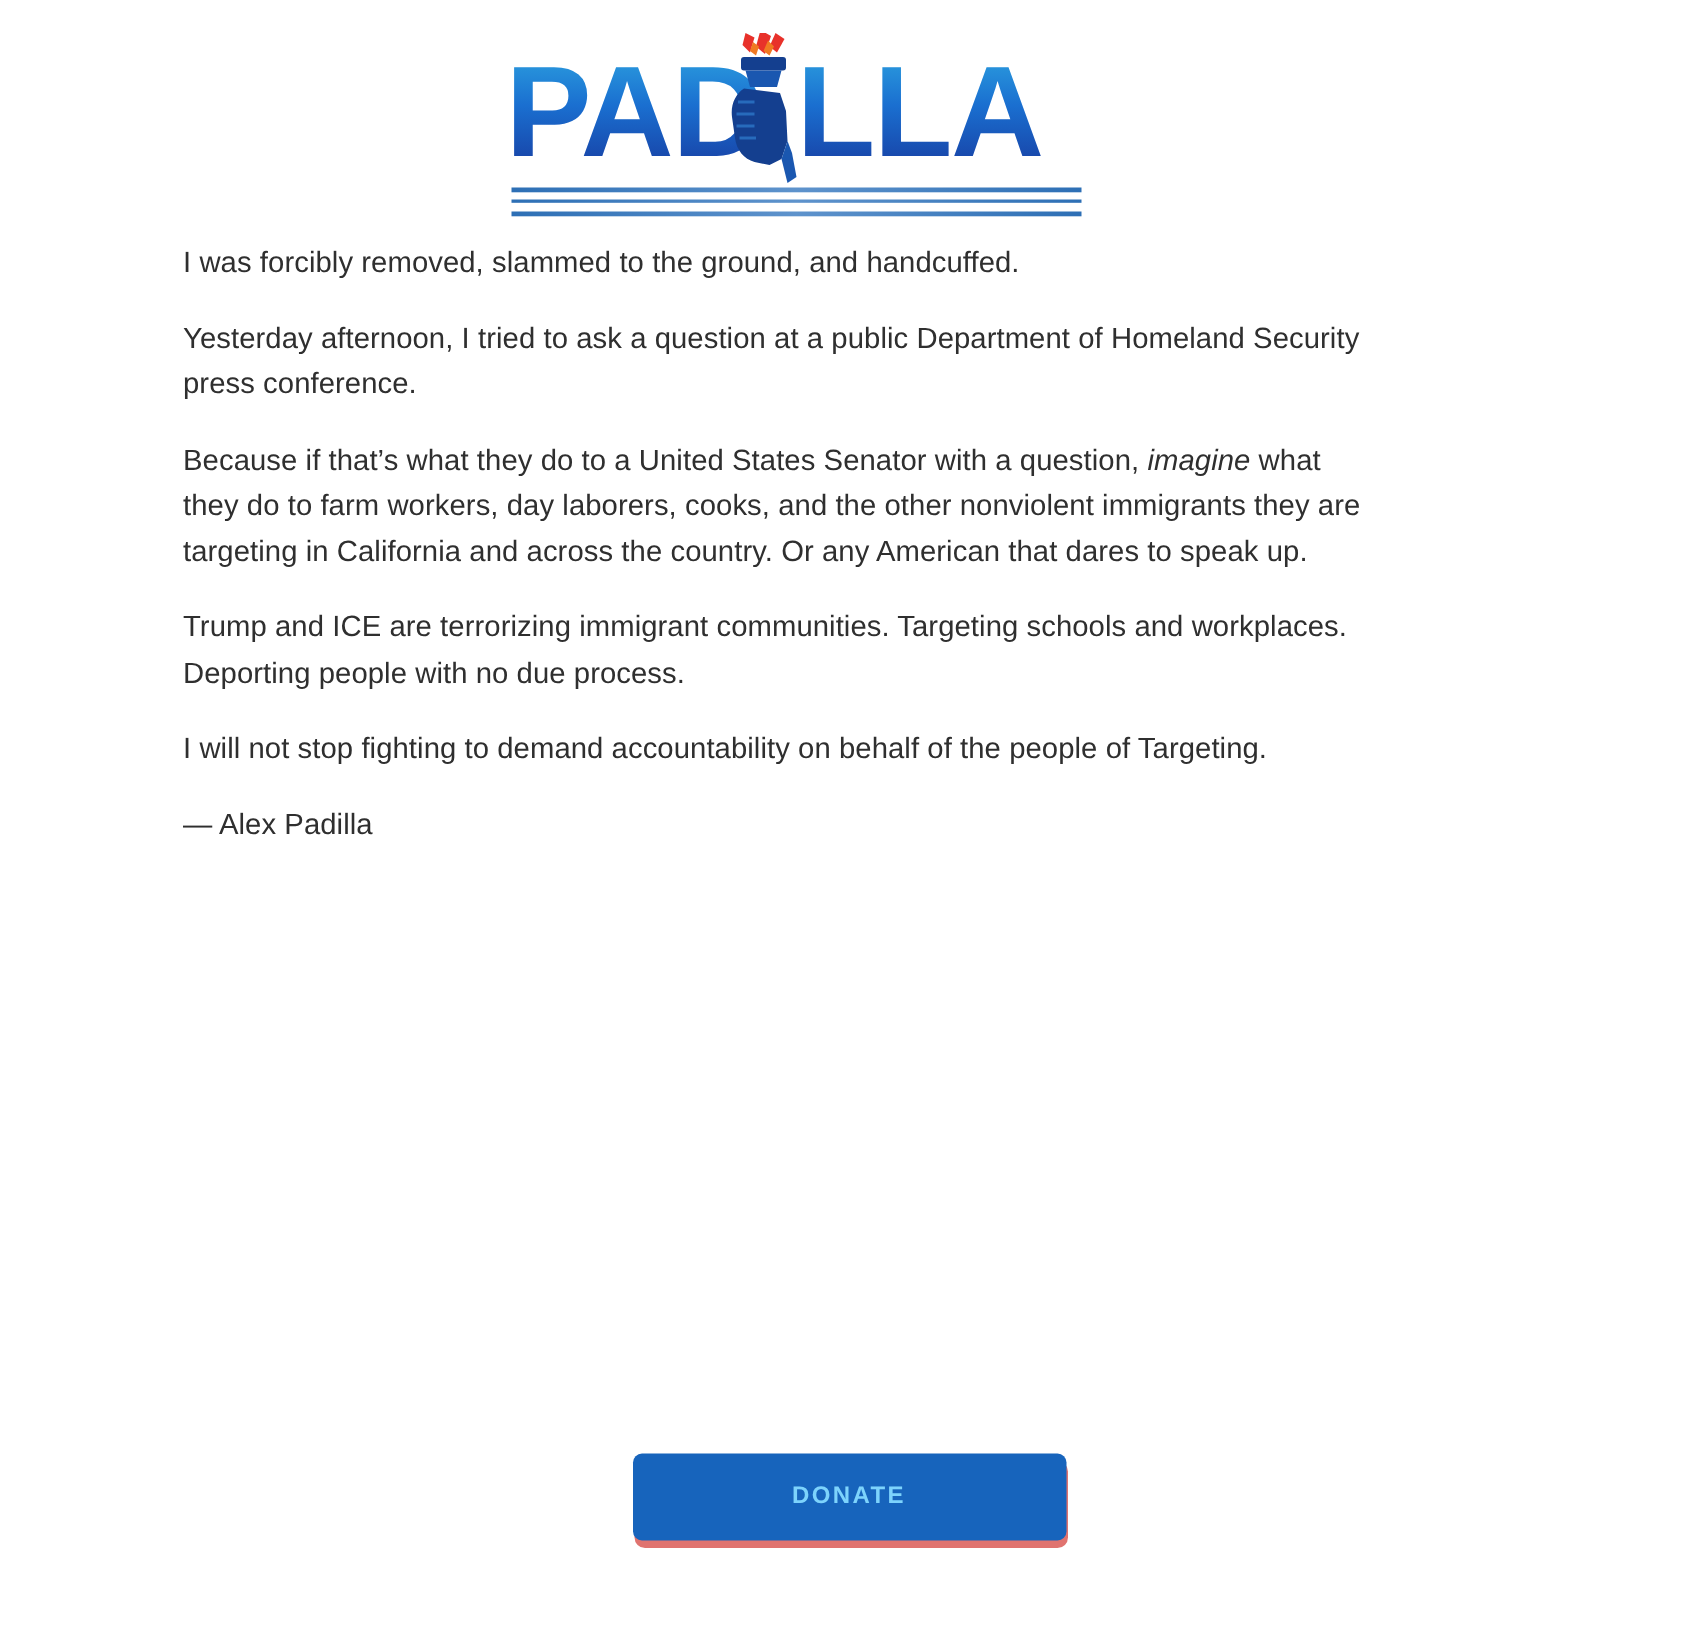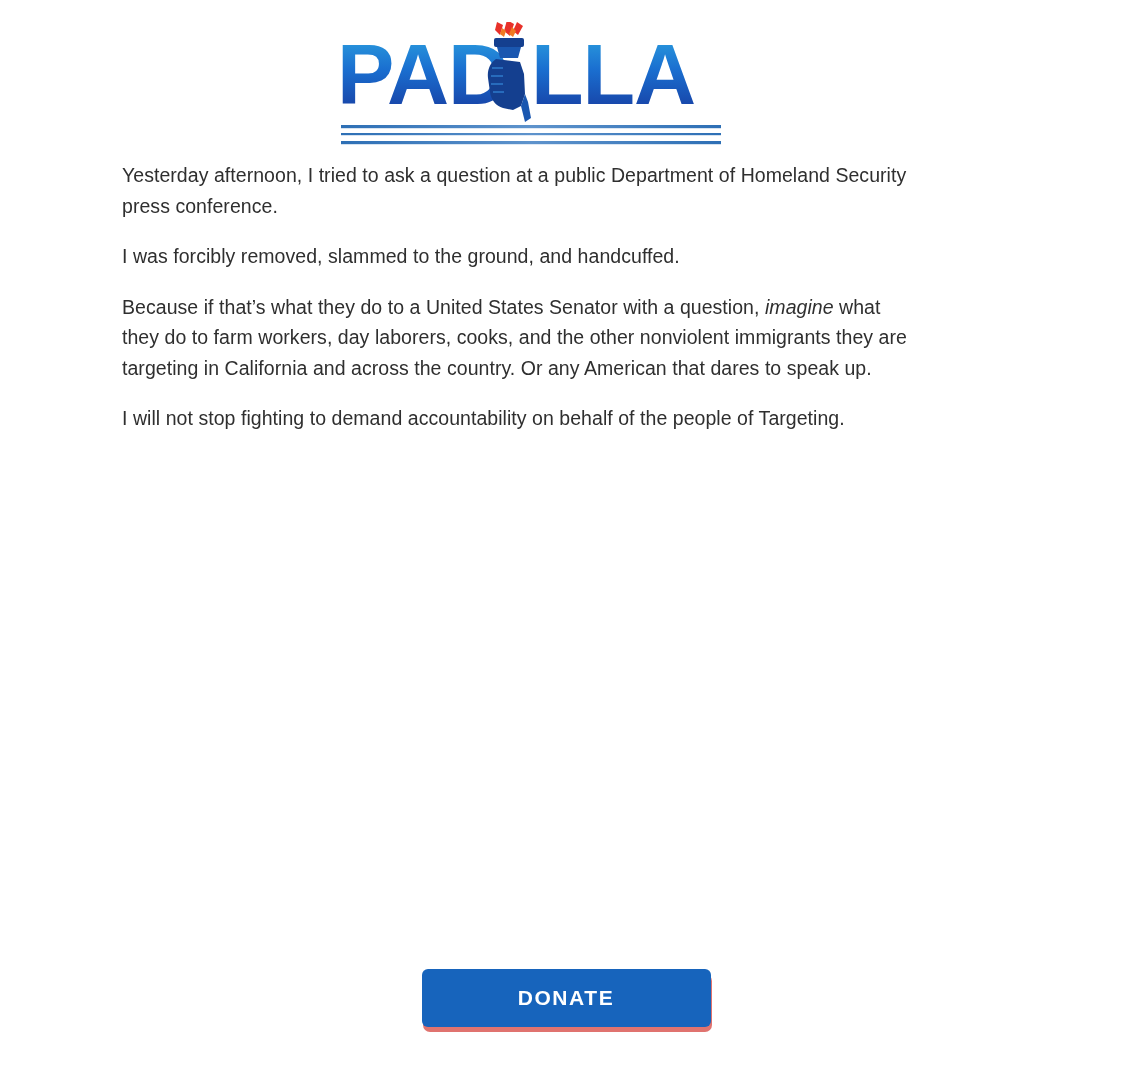--- a/index.html
+++ b/index.html
@@ -74,25 +74,25 @@
     background: #e0736f;
     border-radius: 7px;
     padding: 0;
   }
   .donate-button {
     display: block;
     width: 289px;
     height: 58px;
     line-height: 58px;
     background: #1764bc;
-    color: #ffffff;
+    color: #7dd3fc;
     border: none;
     border-radius: 6px;
     font-family: "Liberation Sans", sans-serif;
-    font-size: 21px;
+    font-size: 16px;
     font-weight: bold;
     letter-spacing: 1.6px;
     text-align: center;
     cursor: pointer;
     position: relative;
     top: -5px;
     left: -1px;
     padding: 0;
   }
 </style>
@@ -150,31 +150,33 @@
         <rect x="6" y="103" width="380" height="3.2" fill="url(#ruleGrad)"></rect>
         <rect x="6" y="111" width="380" height="2.2" fill="url(#ruleGrad)"></rect>
         <rect x="6" y="119" width="380" height="3.2" fill="url(#ruleGrad)"></rect>
       </g>
     </svg>
   </div>
 </div>
 
 <div class="email-body">
 
+  <p>I was forcibly removed, slammed to the ground, and handcuffed.</p>
+
   <p>Yesterday afternoon, I tried to ask a question at a public Department of Homeland Security press conference.</p>
-
-  <p>I was forcibly removed, slammed to the ground, and handcuffed.</p>
 
 
   <p><span>Because if that’s what they do to a United States Senator with a question, </span><em>imagine</em><span> what they do to farm workers, day laborers, cooks, and the other nonviolent immigrants they are targeting in California and across the country. Or any American that dares to speak up.</span></p>
 
+  <p>Trump and ICE are terrorizing immigrant communities. Targeting schools and workplaces. Deporting people with no due process.</p>
 
   <p>I will not stop fighting to demand accountability on behalf of the people of Targeting.</p>
 
 
+  <p class="sig">— Alex Padilla</p>
 
 </div>
 
 <div class="cta-area">
   <span class="donate-shadow">
     <button class="donate-button">DONATE</button>
   </span>
 </div>
 
 </body></html>

